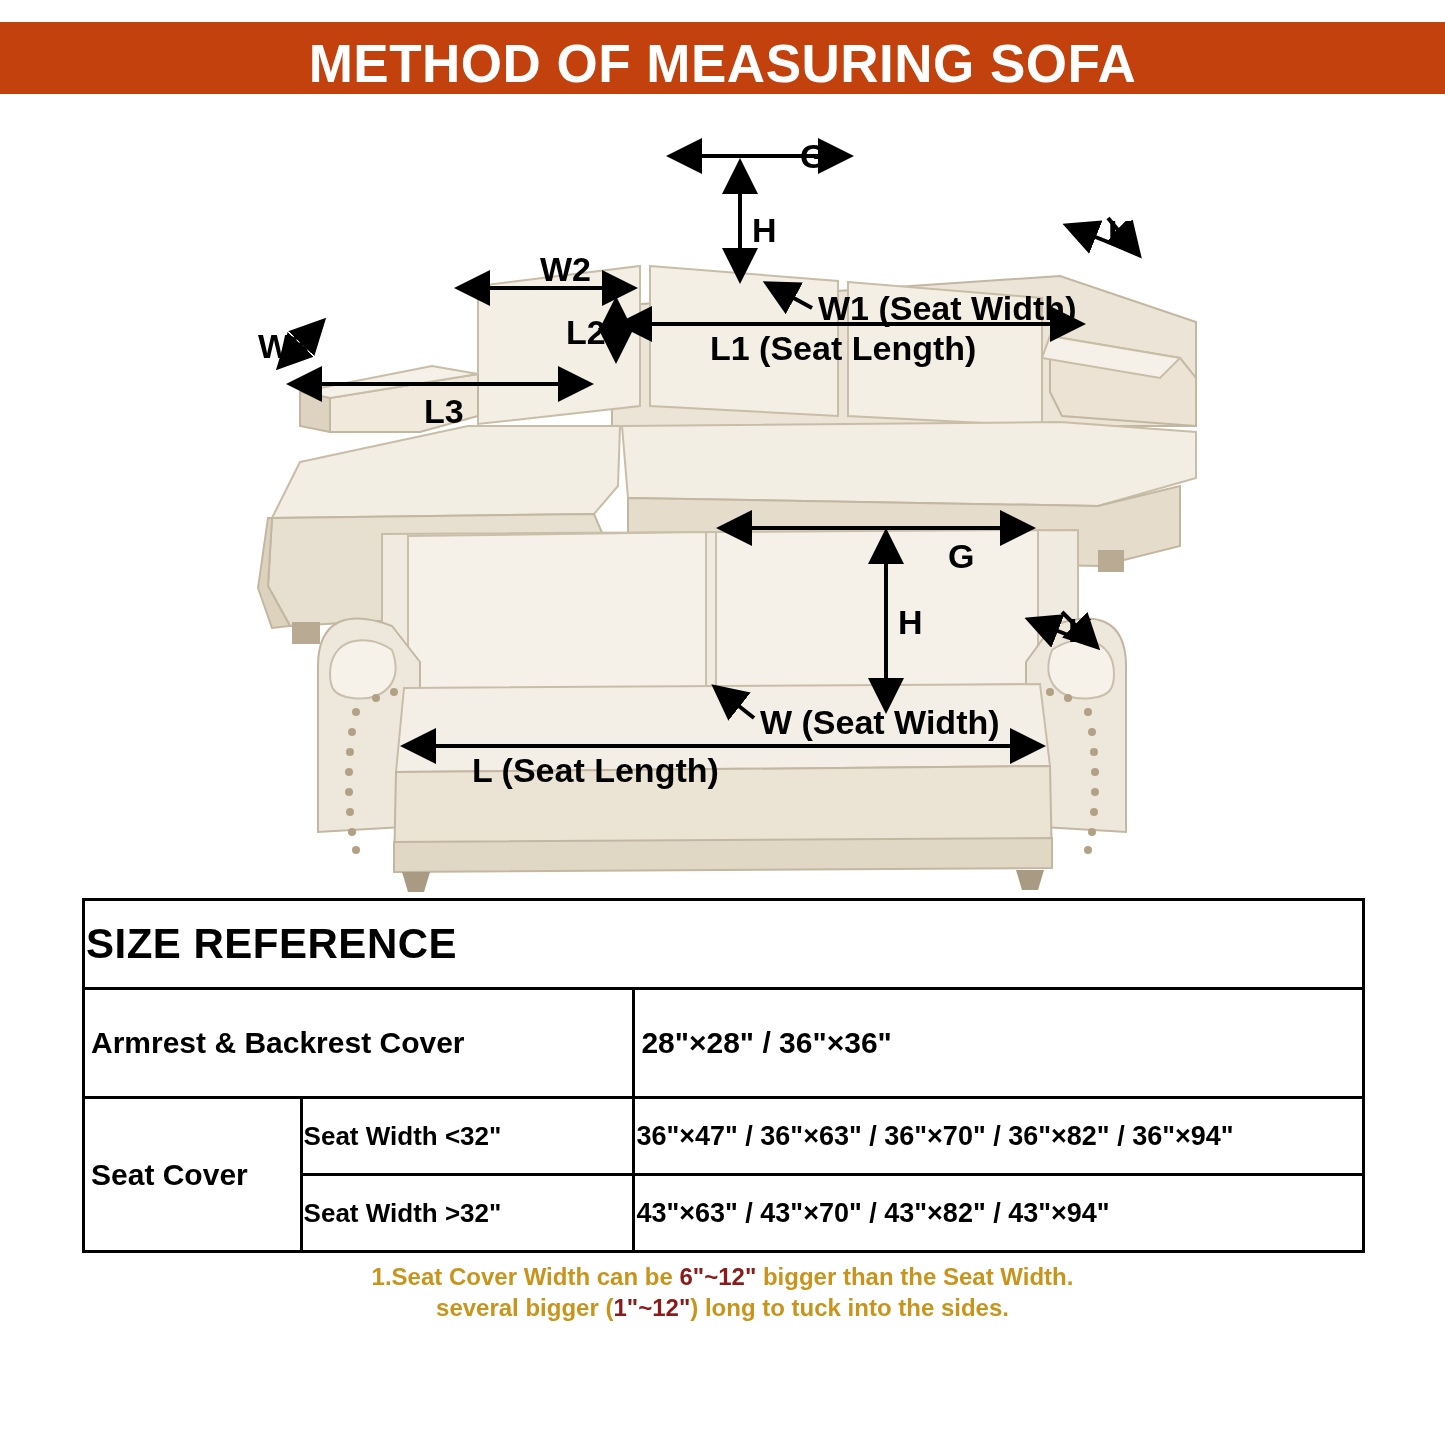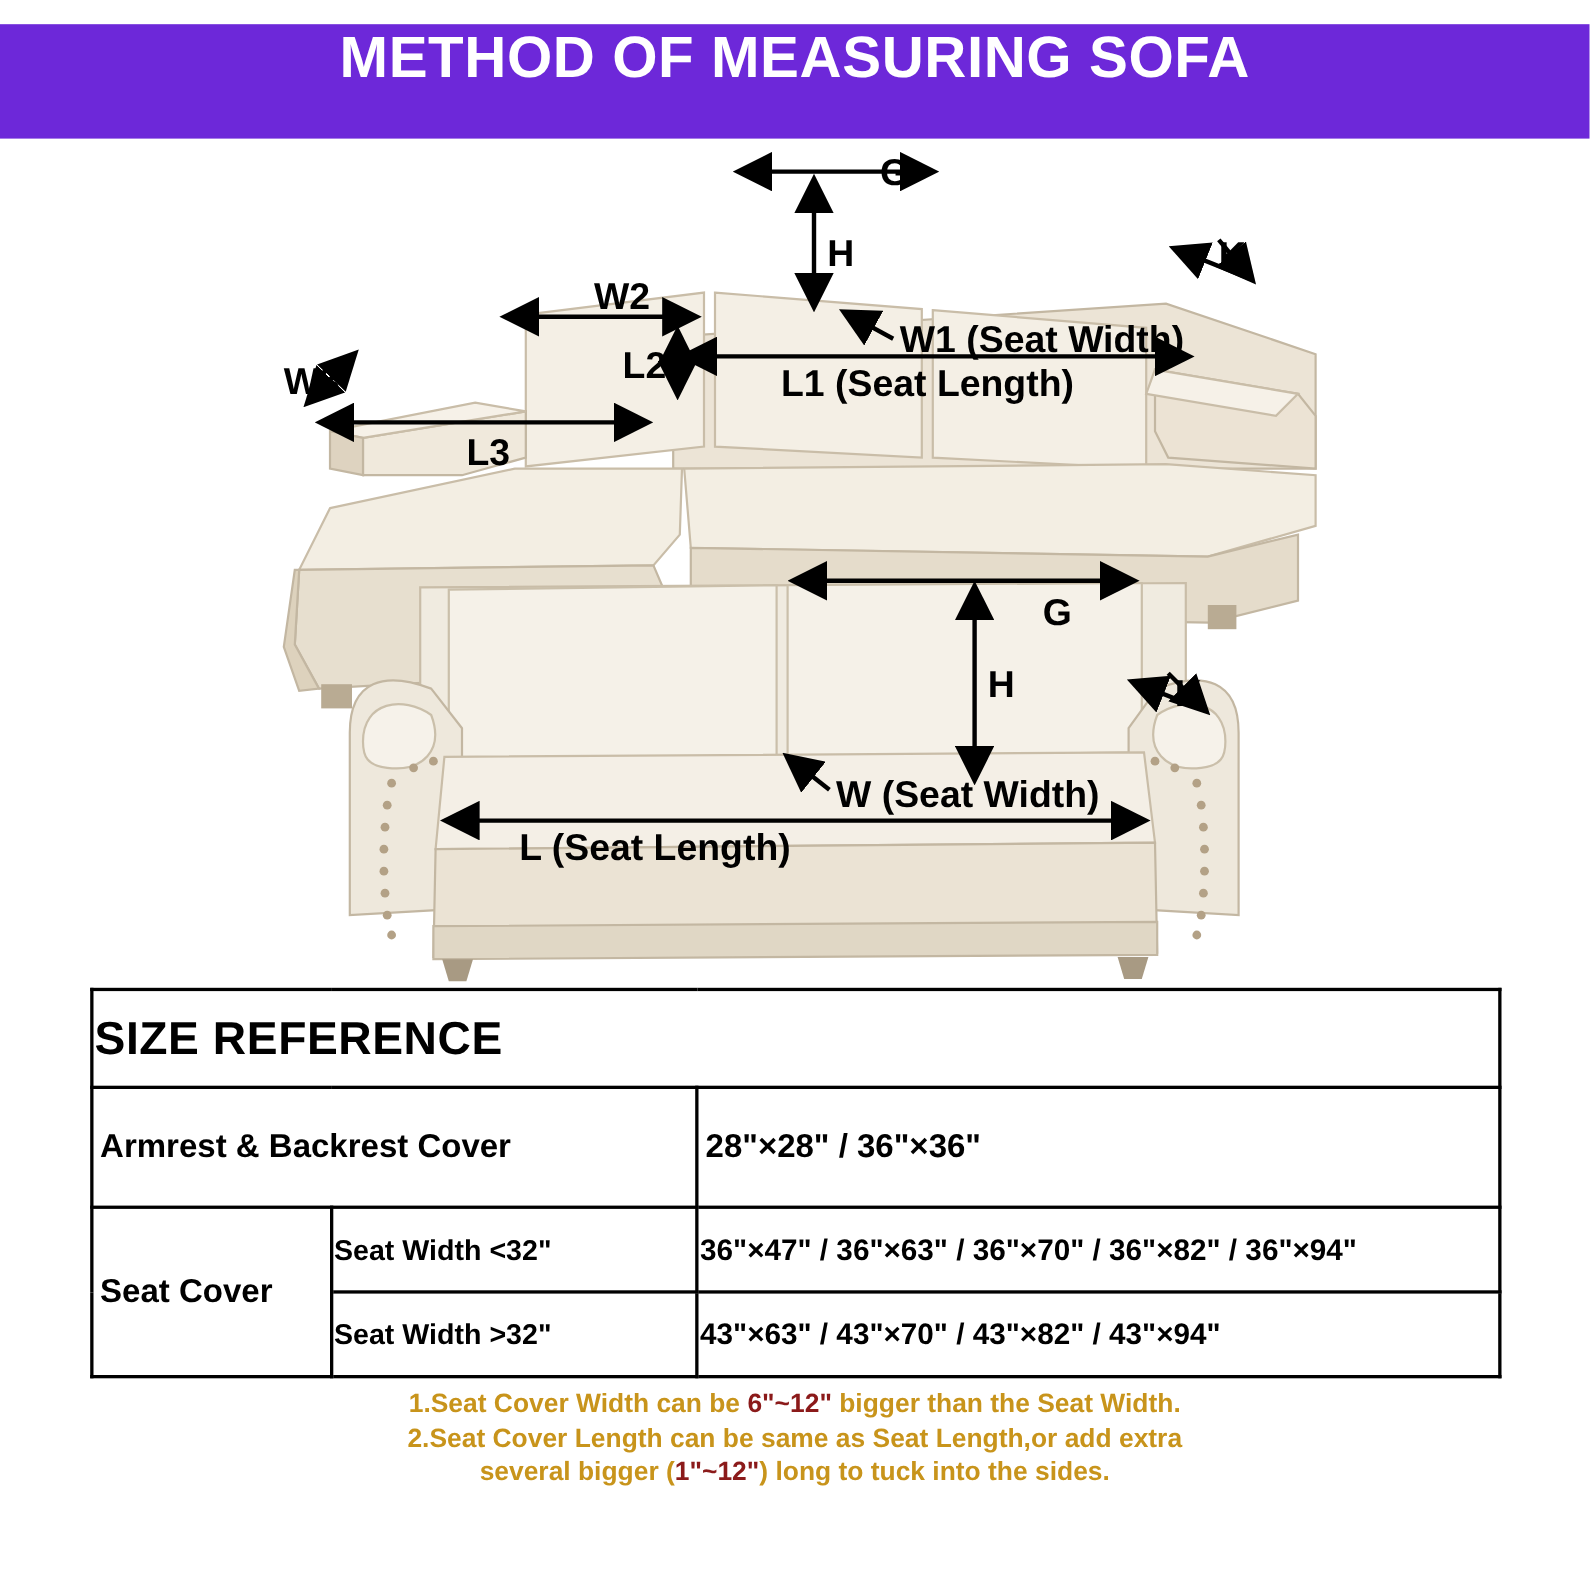--- a/index.html
+++ b/index.html
@@ -14,24 +14,24 @@
     position: relative;
     overflow: hidden;
   }
 
   
   .header-bar {
     position: absolute;
     left: 0;
     top: 22px;
     width: 1445px;
-    height: 104px;
-    background: #6d28d9;
+    height: 72px;
+    background: #c2410c;
     display: flex;
-    align-items: flex-start;
+    align-items: flex-end;
     justify-content: center;
   }
   .header-title {
     color: #ffffff;
     font-size: 53px;
     font-weight: bold;
     letter-spacing: 0.5px;
     font-family: "Liberation Sans", sans-serif;
     white-space: nowrap;
   }
@@ -298,15 +298,14 @@
       <tr>
         <td class="tbl-sub">Seat Width &gt;32"</td>
         <td class="tbl-value-small">43"×63" / 43"×70" / 43"×82" / 43"×94"</td>
       </tr>
     </tbody>
   </table>
 </div>
 
 <div class="notes">
   <div class="note-line"><span>1.Seat Cover Width can be </span><span class="note-hl">6"~12"</span><span> bigger  than the Seat Width.</span></div>
-  <div class="note-line"><span>2.Seat Cover Length can be same as Seat Length,or add extra</span></div>
   <div class="note-line"><span>several bigger (</span><span class="note-hl">1"~12"</span><span>) long to tuck into the sides.</span></div>
 </div>
 
 </body></html>

